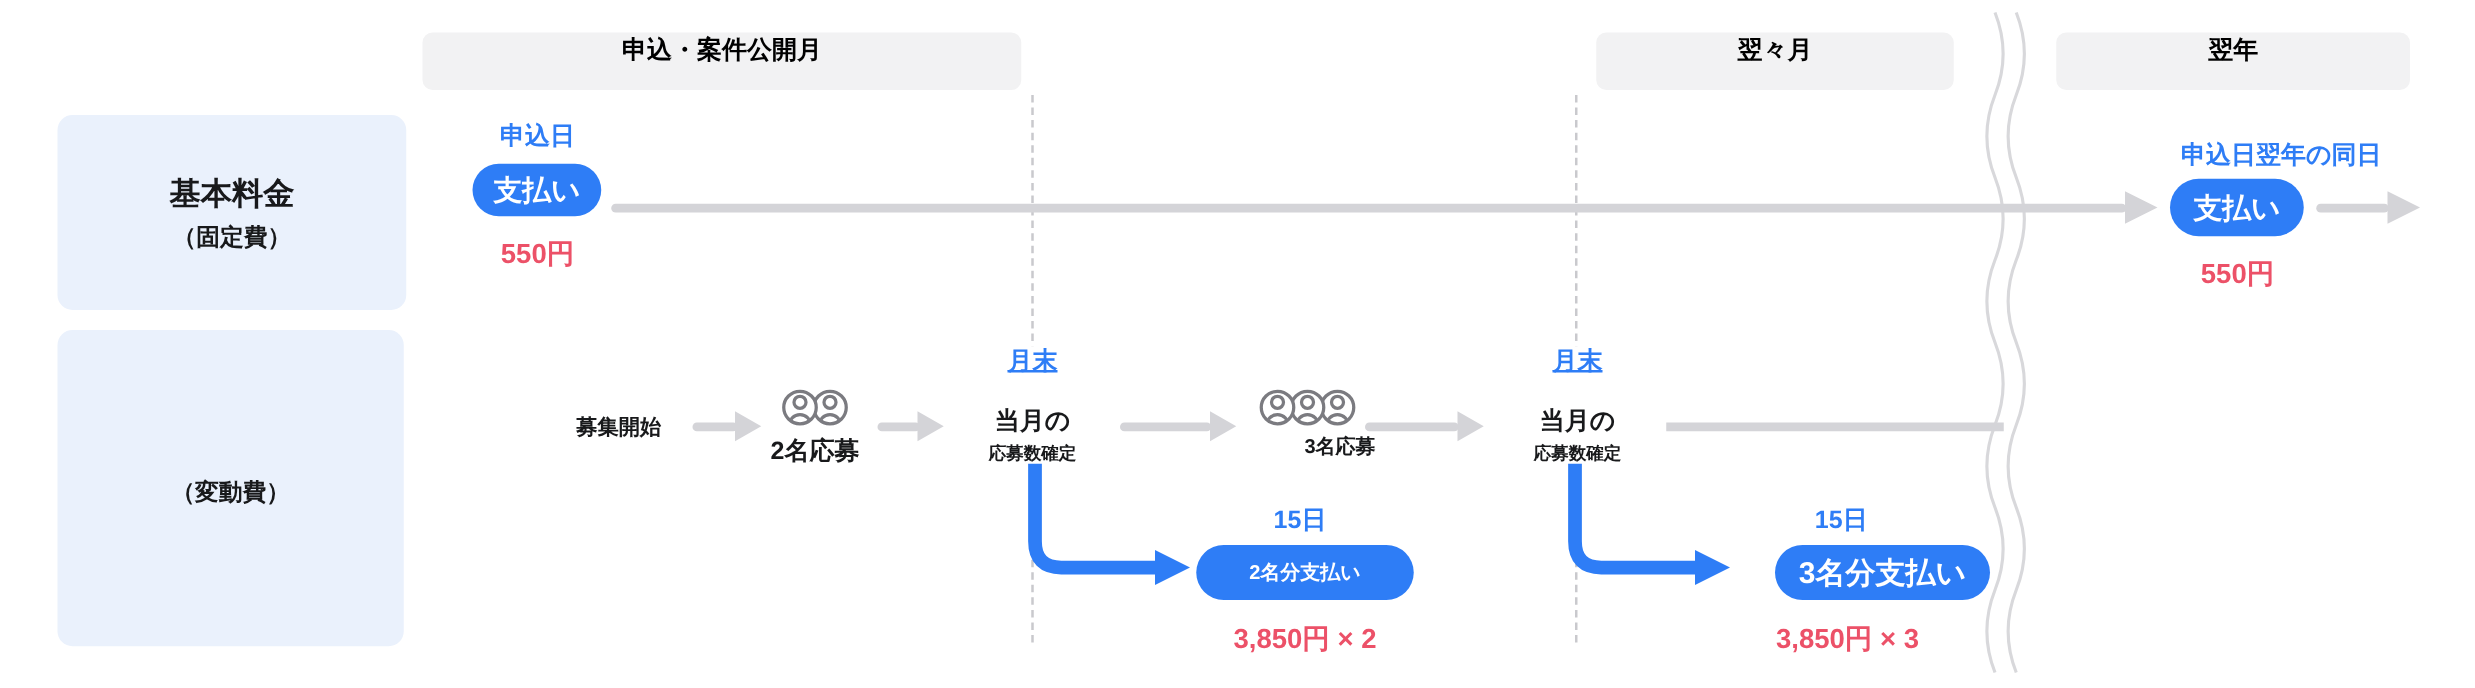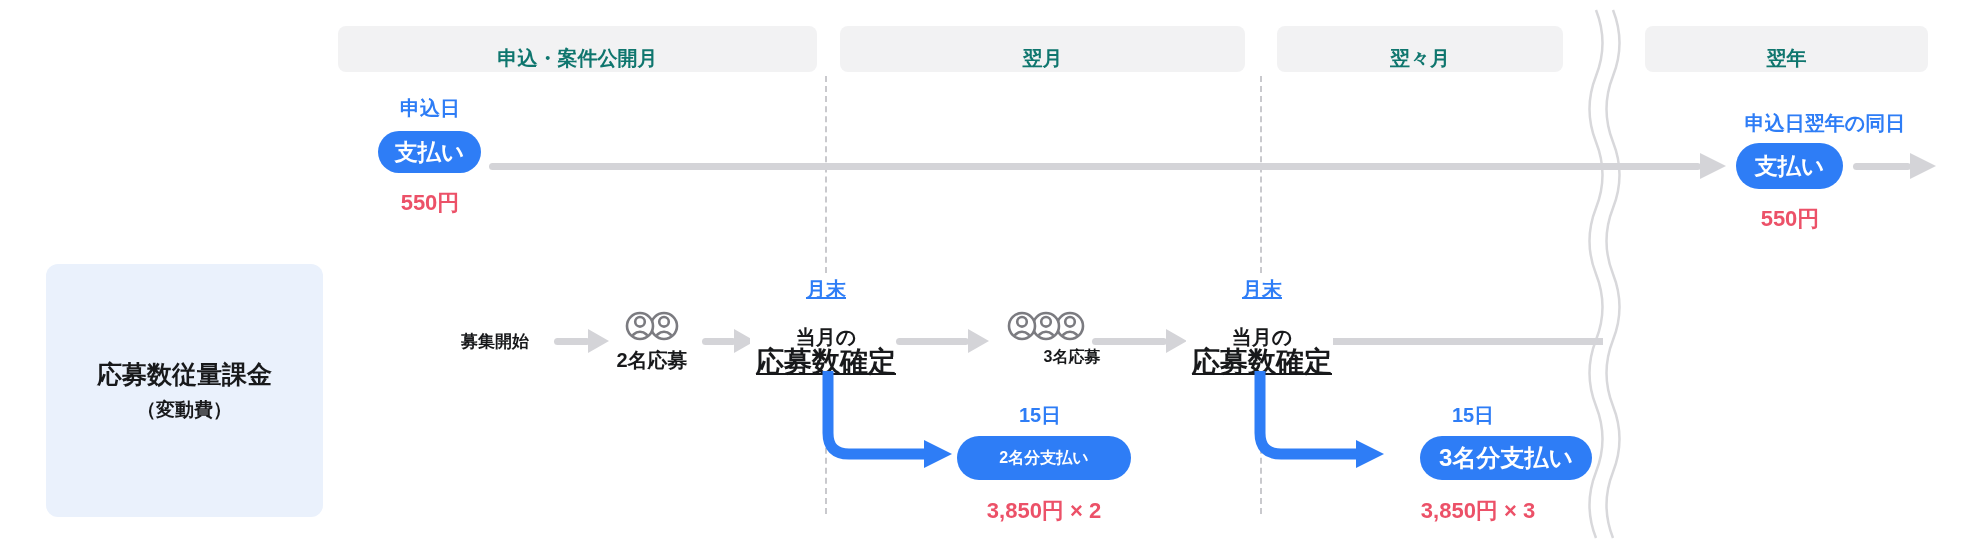--- a/index.html
+++ b/index.html
@@ -1,22 +1,22 @@
 <!DOCTYPE html>
 <html><head>
 <meta charset="utf-8">
 <style>
   html,body{margin:0;padding:0;background:#ffffff;}
   .canvas{position:relative;width:1980px;height:550px;background:#ffffff;overflow:hidden;
           font-family:"Liberation Sans","DejaVu Sans",sans-serif;color:#18191b;}
 
   
   .hdr{position:absolute;top:26px;height:46px;background:#f2f2f3;border-radius:8px;
-       display:flex;align-items:flex-end;justify-content:center;
-       font-size:20px;font-weight:bold;color:#0f766e;}
+       display:flex;align-items:flex-start;justify-content:center;
+       font-size:20px;font-weight:bold;color:#000000;}
 
   
   .sidebox{position:absolute;left:46px;background:#eaf1fc;border-radius:12px;
            display:flex;flex-direction:column;align-items:center;justify-content:center;text-align:center;}
   .sidebox .t{font-size:25px;font-weight:bold;}
   .sidebox .s{font-size:19px;font-weight:bold;margin-top:6px;}
 
   
   .dash{position:absolute;top:76px;height:438px;width:0;border-left:2px dashed #c9c9cd;}
 
@@ -34,44 +34,44 @@
   
   .cx{position:absolute;transform:translateX(-50%);white-space:nowrap;}
   .blue{color:#2e7df6;font-weight:bold;}
   .red{color:#ec5168;font-weight:bold;}
   .dark{color:#18191b;font-weight:bold;}
 
   .stack{position:absolute;transform:translateX(-50%);display:flex;flex-direction:column;
          align-items:center;background:#ffffff;padding:0 6px;white-space:nowrap;}
   .stack .d{font-size:20px;line-height:24px;text-decoration:underline;}
   .stack .c1{font-size:20px;line-height:24px;font-weight:bold;margin-top:24px;}
-  .stack .c2{font-size:28px;line-height:26px;font-weight:bold;text-decoration:underline;}
+  .stack .c2{font-size:14px;line-height:26px;font-weight:bold;}
 
   .icn{position:absolute;}
 </style>
 </head>
 <body>
 
 <div class="canvas">
 
   <div class="hdr" style="left:338px;width:479px;">
     <span>申込・案件公開月</span>
   </div>
-  <div class="hdr" style="left:840px;width:405px;">
-    <span>翌月</span>
-  </div>
   <div class="hdr" style="left:1277px;width:286px;">
     <span>翌々月</span>
   </div>
   <div class="hdr" style="left:1645px;width:283px;">
     <span>翌年</span>
   </div>
 
+  <div class="sidebox" style="top:92px;width:279px;height:156px;">
+    <div class="t">基本料金</div>
+    <div class="s">（固定費）</div>
+  </div>
   <div class="sidebox" style="top:264px;width:277px;height:253px;">
-    <div class="t">応募数従量課金</div>
     <div class="s">（変動費）</div>
   </div>
 
   <div class="dash" style="left:825px;"></div>
   <div class="dash" style="left:1260px;"></div>
 
   <svg class="icn" style="left:1584px;top:8px;" width="44" height="536" viewBox="0 0 44 536">
     <path d="M12 2 q13 33 0 66 q-13 33 0 66 q13 33 0 66 q-13 33 0 66 q13 33 0 66 q-13 33 0 66 q13 33 0 66 q-13 33 0 66" fill="none" stroke="#d8d8db" stroke-width="2.5"></path>
     <path d="M29 2 q13 33 0 66 q-13 33 0 66 q13 33 0 66 q-13 33 0 66 q13 33 0 66 q-13 33 0 66 q13 33 0 66 q-13 33 0 66" fill="none" stroke="#d8d8db" stroke-width="2.5"></path>
   </svg>

